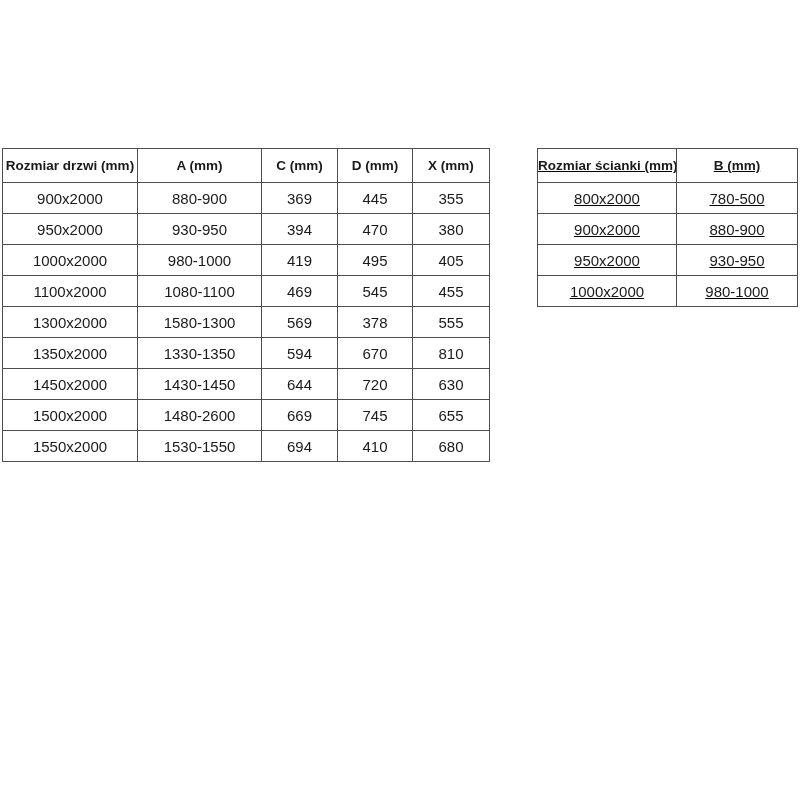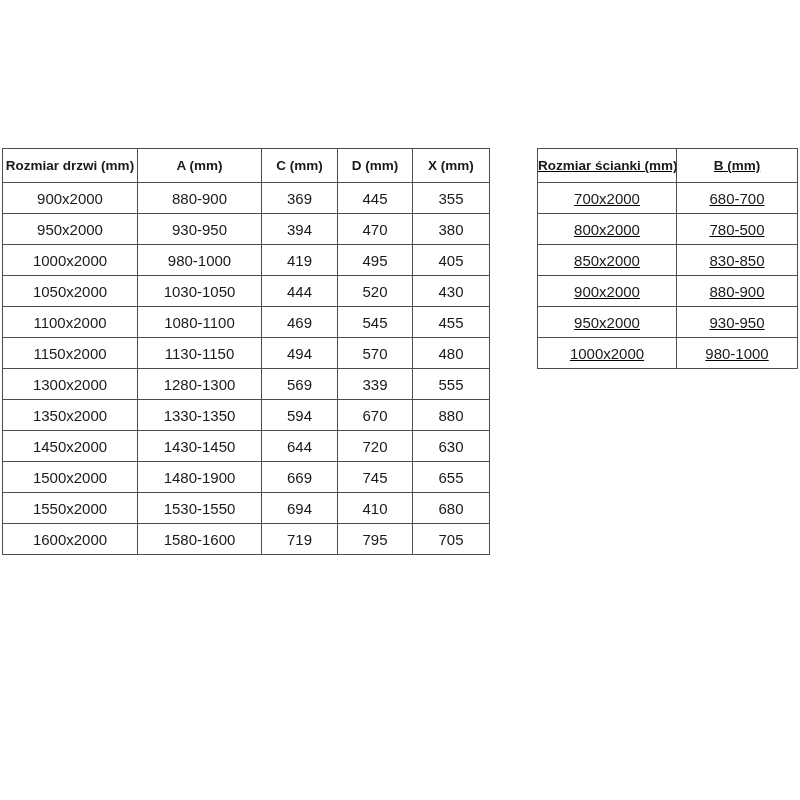--- a/index.html
+++ b/index.html
@@ -90,108 +90,79 @@
           <td>380</td>
         </tr>
         <tr>
           <td>1000x2000</td>
           <td>980-1000</td>
           <td>419</td>
           <td>495</td>
           <td>405</td>
         </tr>
         <tr>
-          <td>1050x2000</td>
-          <td>1030-1050</td>
-          <td>444</td>
-          <td>520</td>
-          <td>430</td>
-        </tr>
-        <tr>
           <td>1100x2000</td>
           <td>1080-1100</td>
           <td>469</td>
           <td>545</td>
           <td>455</td>
         </tr>
         <tr>
-          <td>1150x2000</td>
-          <td>1130-1150</td>
-          <td>494</td>
-          <td>570</td>
-          <td>480</td>
-        </tr>
-        <tr>
           <td>1300x2000</td>
-          <td>1280-1300</td>
+          <td>1580-1300</td>
           <td>569</td>
-          <td>339</td>
+          <td>378</td>
           <td>555</td>
         </tr>
         <tr>
           <td>1350x2000</td>
           <td>1330-1350</td>
           <td>594</td>
           <td>670</td>
-          <td>880</td>
+          <td>810</td>
         </tr>
         <tr>
           <td>1450x2000</td>
           <td>1430-1450</td>
           <td>644</td>
           <td>720</td>
           <td>630</td>
         </tr>
         <tr>
           <td>1500x2000</td>
-          <td>1480-1900</td>
+          <td>1480-2600</td>
           <td>669</td>
           <td>745</td>
           <td>655</td>
         </tr>
         <tr>
           <td>1550x2000</td>
           <td>1530-1550</td>
           <td>694</td>
           <td>410</td>
           <td>680</td>
-        </tr>
-        <tr>
-          <td>1600x2000</td>
-          <td>1580-1600</td>
-          <td>719</td>
-          <td>795</td>
-          <td>705</td>
         </tr>
       </tbody>
   </table>
 
   <table class="wall-table">
     <colgroup>
       <col style="width:139px">
       <col style="width:121px">
     </colgroup>
     <thead>
       <tr>
         <th>Rozmiar ścianki (mm)</th>
         <th>B (mm)</th>
       </tr>
     </thead>
     <tbody>
         <tr>
-          <td>700x2000</td>
-          <td>680-700</td>
-        </tr>
-        <tr>
           <td>800x2000</td>
           <td>780-500</td>
-        </tr>
-        <tr>
-          <td>850x2000</td>
-          <td>830-850</td>
         </tr>
         <tr>
           <td>900x2000</td>
           <td>880-900</td>
         </tr>
         <tr>
           <td>950x2000</td>
           <td>930-950</td>
         </tr>
         <tr>

